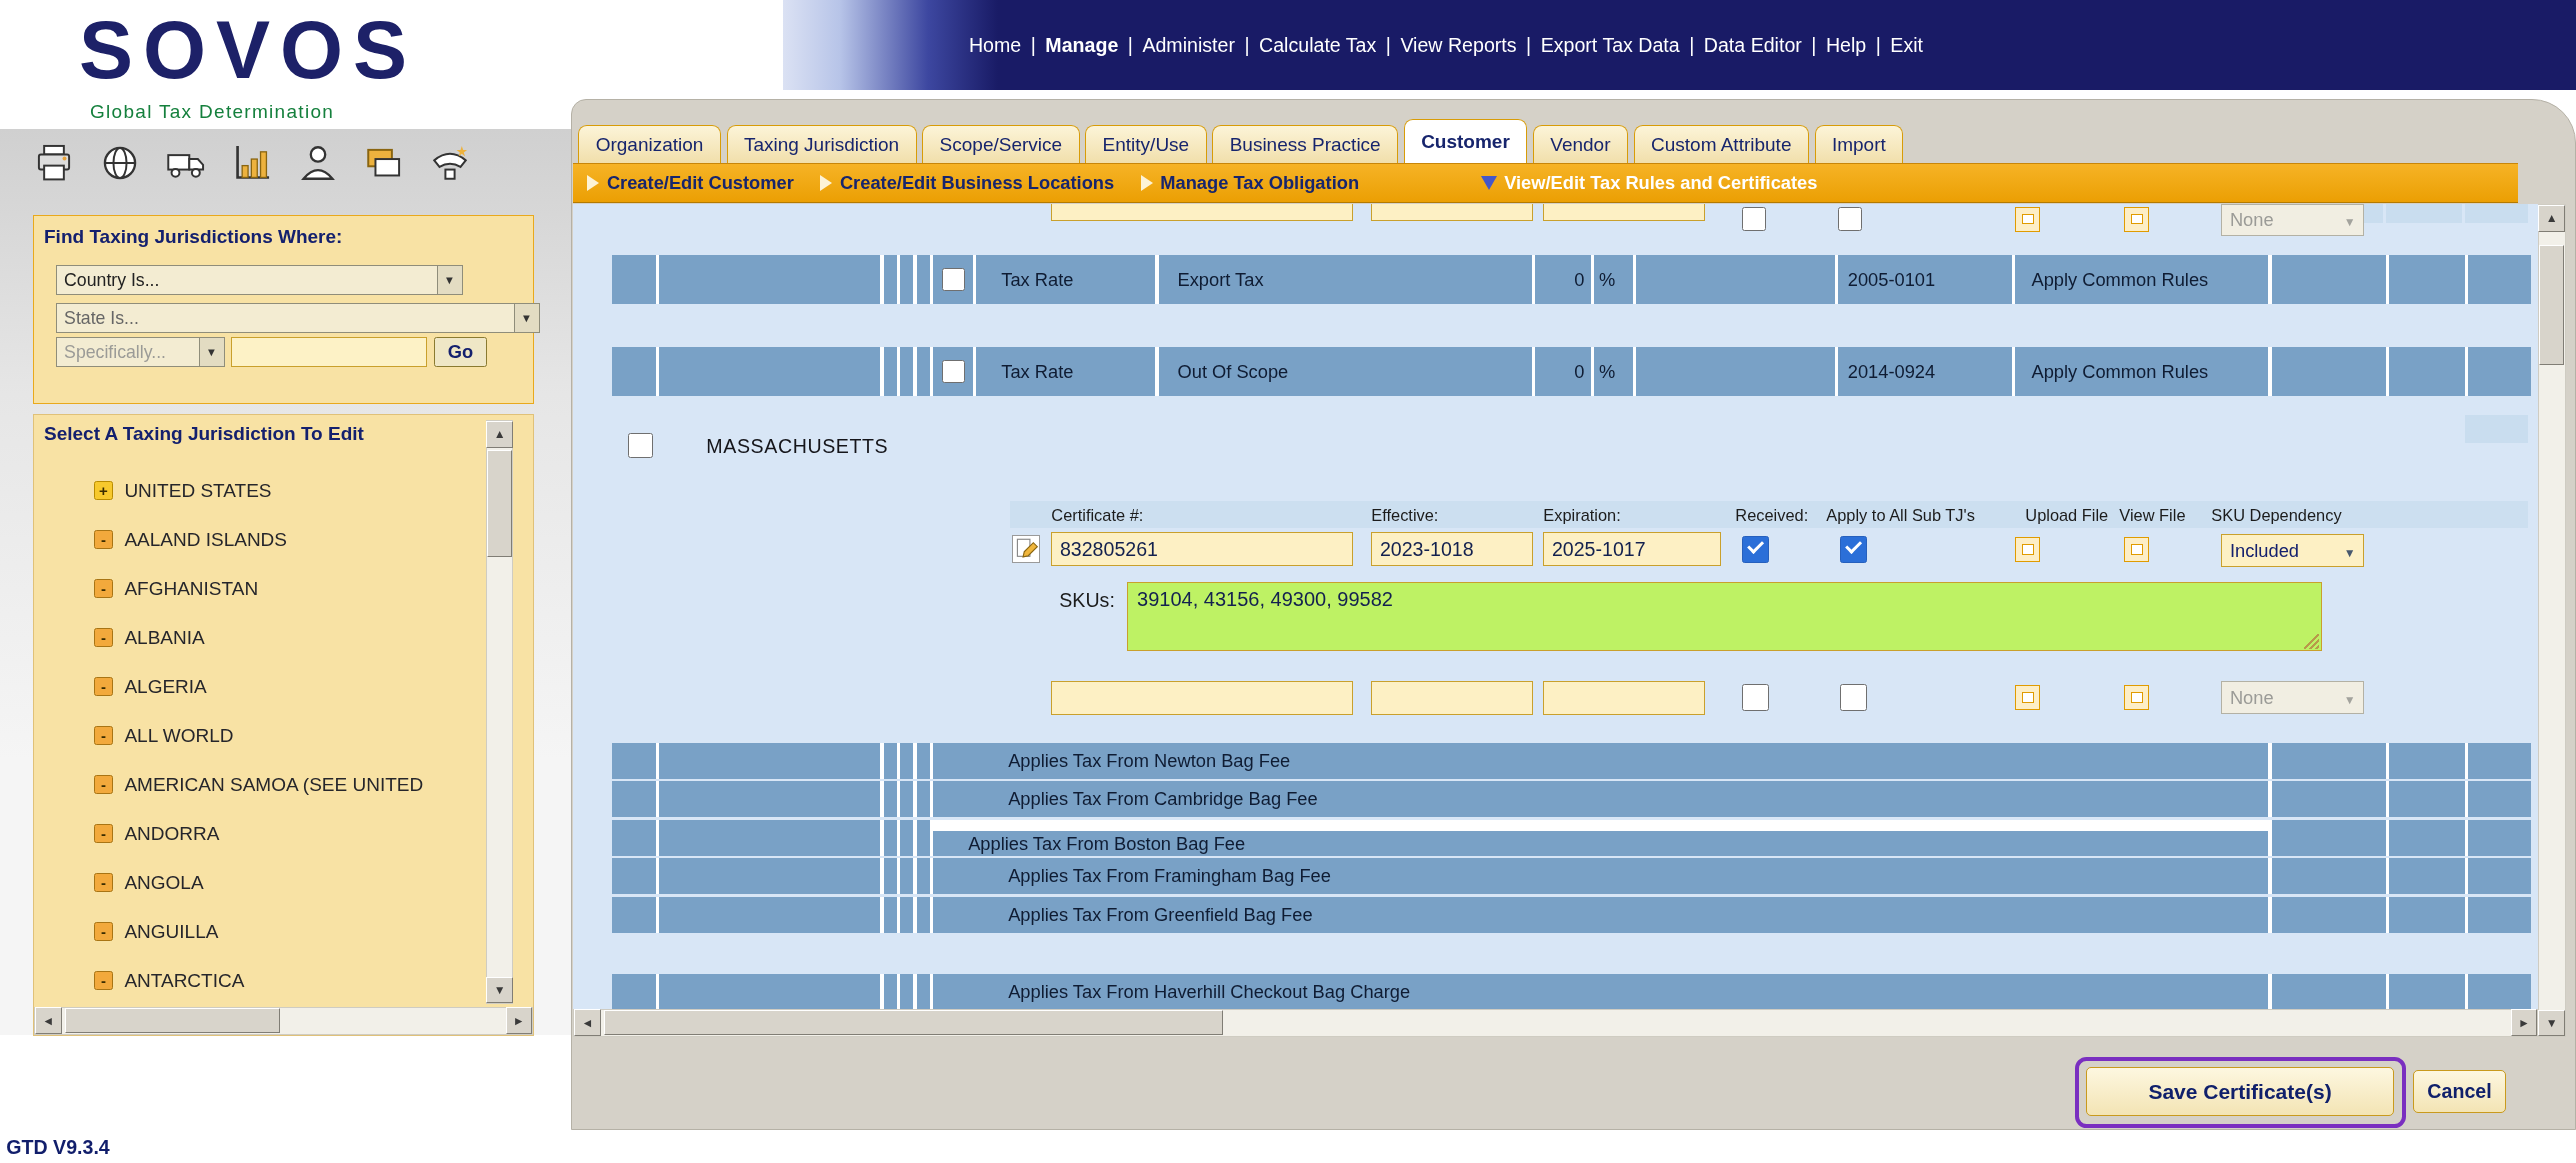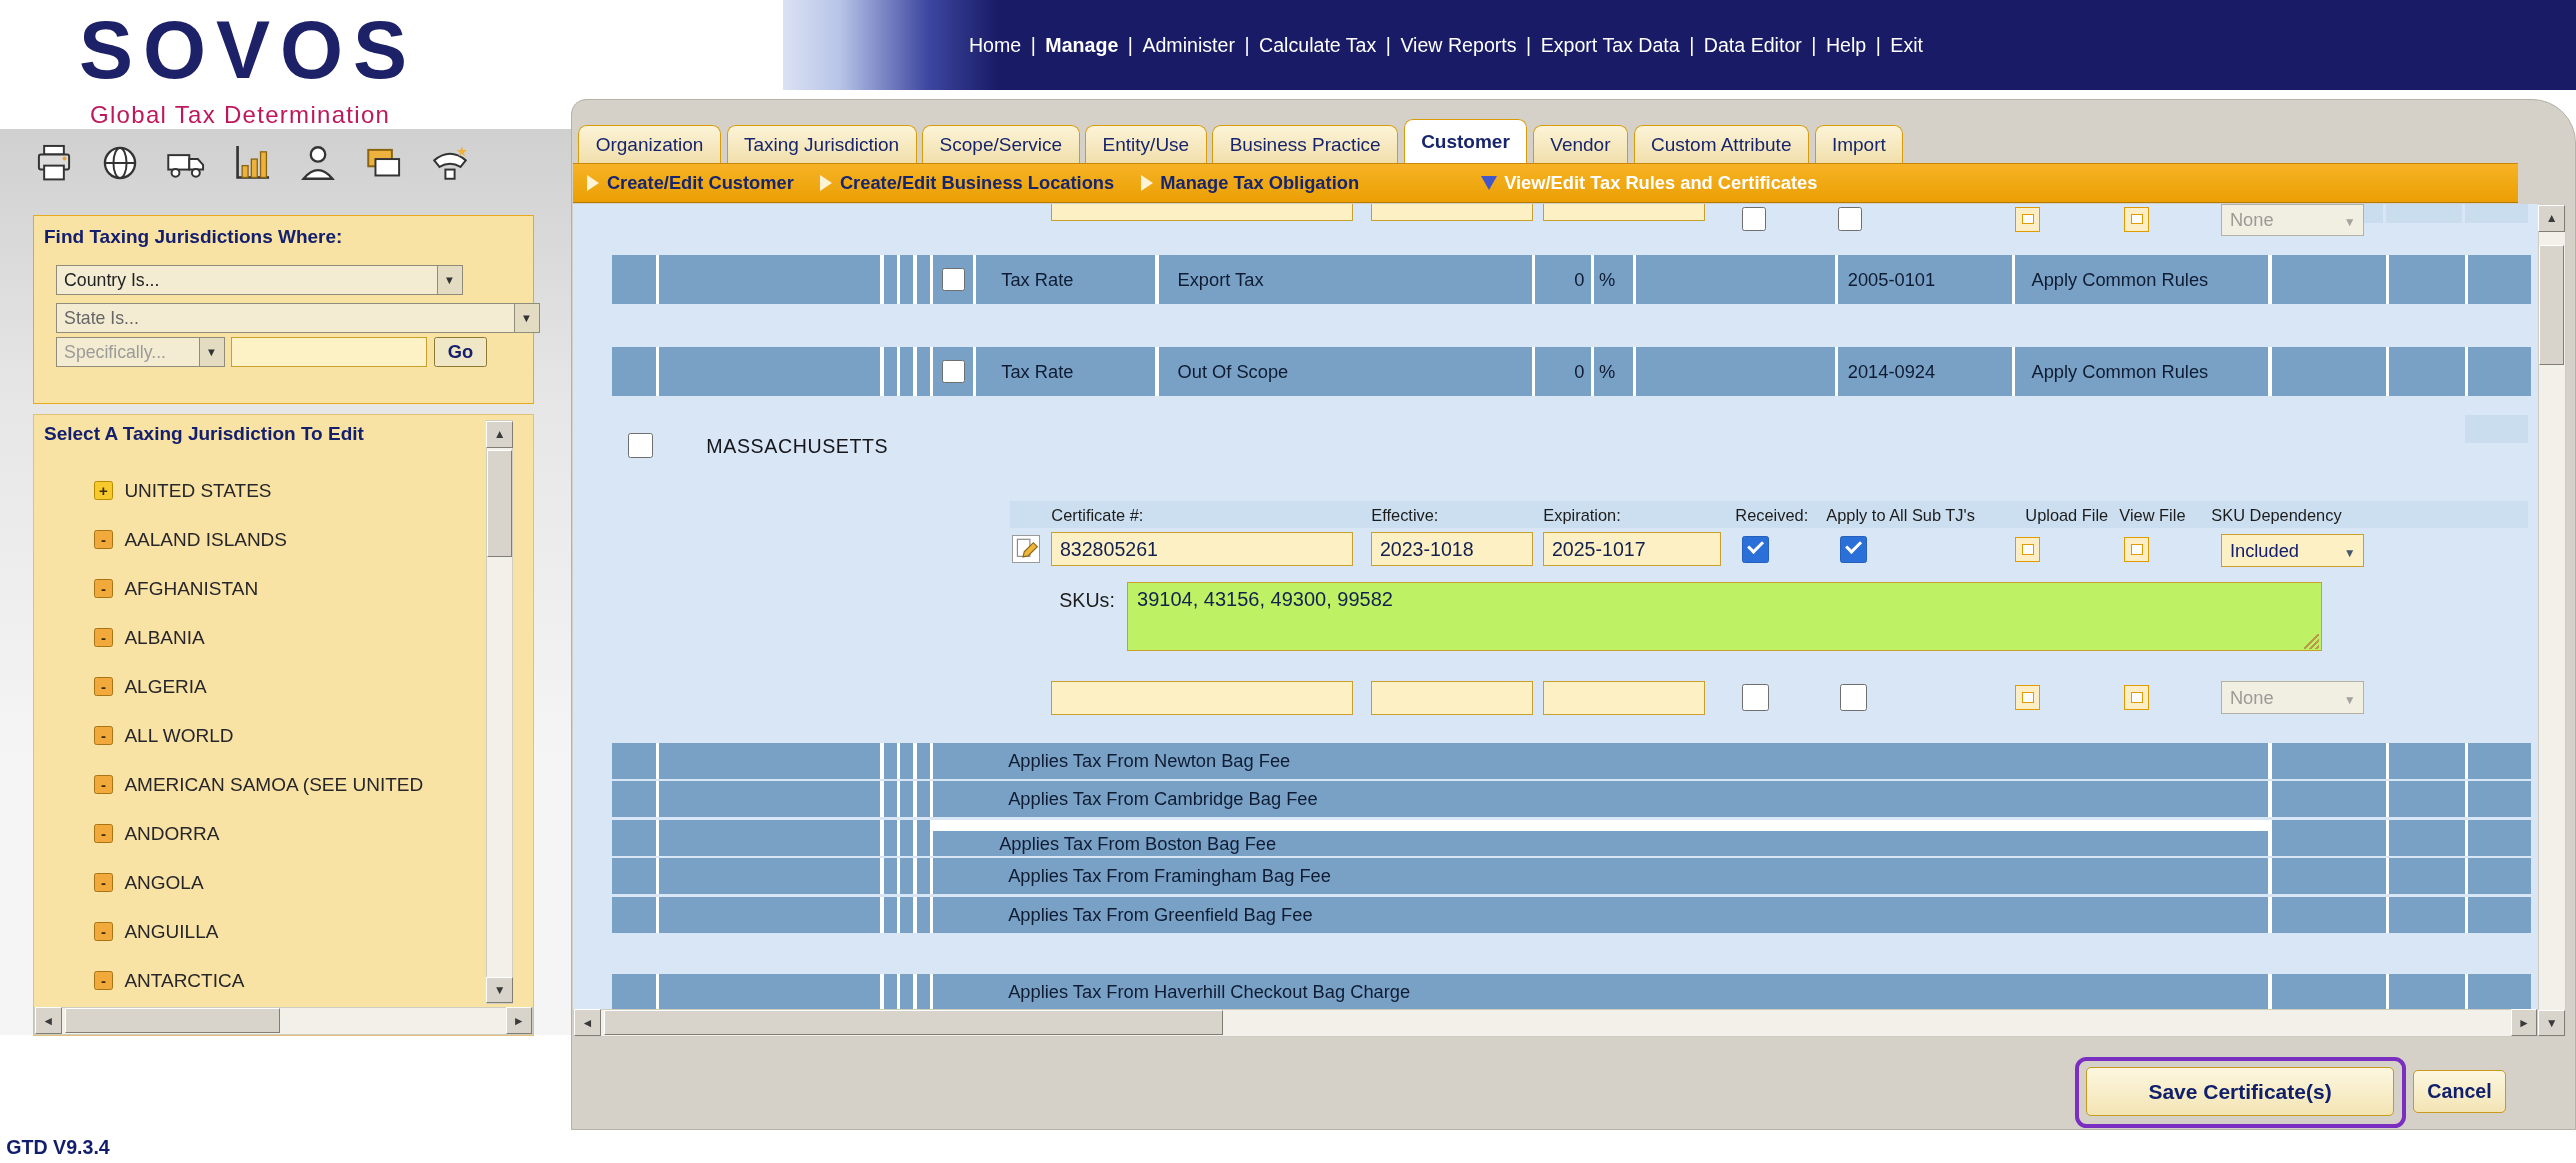--- a/index.html
+++ b/index.html
@@ -9,21 +9,21 @@
 
   
   .topband { position:absolute; left:0; top:0; width:2576px; height:90px;
     background:linear-gradient(90deg,#ffffff 0px,#ffffff 726px,#b7c4e8 840px,#3d47a0 928px,#191b66 998px,#191b66 100%); }
   .nav { position:absolute; left:783px; top:0; width:1326px; height:90px; display:flex; align-items:center; justify-content:center; color:#fff; font-size:19.6px; white-space:nowrap; }
   .nav-item { margin:0 9.5px; font-weight:500; cursor:pointer; }
   .nav-item.bold { font-weight:800; }
   .nav-sep { font-weight:400; }
   .logobox { position:absolute; left:0; top:0; width:783px; height:129px; background:#fff; }
   .logo { position:absolute; left:79px; top:3.8px; font-size:81px; font-weight:800; letter-spacing:10px; color:#1d2168; }
-  .tagline { position:absolute; left:90px; top:101px; font-size:24px; color:#be185d; letter-spacing:1.3px; }
+  .tagline { position:absolute; left:90px; top:101px; font-size:19px; color:#15803d; letter-spacing:1.3px; }
 
   
   .sidebar-bg { position:absolute; left:0; top:129px; width:571px; height:906px;
     background:linear-gradient(180deg,#d0d0d0 0px,#e6e6e6 265px,#f5f5f5 631px); }
   .tool-row { position:absolute; left:33px; top:142px; display:flex; gap:24px; }
   .tool-icon { width:42px; height:42px; display:inline-flex; cursor:pointer; }
 
   .side-panel { position:absolute; background:#f8e2a4; }
   .find-panel { left:33px; top:215px; width:501px; height:189px; border:1.9px solid #e9a91c; }
   .select-panel { left:33px; top:414px; width:501px; height:622px; border:0.6px solid #e0c178; }
@@ -432,21 +432,21 @@
           <div class="cell"></div>
           <div class="cell"></div>
           <div class="cell"></div>
         </div>
         <div class="trow applies-row" style="top: 616px;">
           <div class="cell"></div>
           <div class="cell"></div>
           <div class="cell"></div>
           <div class="cell"></div>
           <div class="cell"></div>
-          <div class="cell" style="grid-column: 6 / 14; padding-left: 66px; margin-top: 11px;">Applies Tax From Boston Bag Fee</div>
+          <div class="cell" style="grid-column: 6 / 14; padding-left: 35px; margin-top: 11px;">Applies Tax From Boston Bag Fee</div>
           <div class="cell"></div>
           <div class="cell"></div>
           <div class="cell"></div>
         </div>
         <div class="trow applies-row" style="top: 654px;">
           <div class="cell"></div>
           <div class="cell"></div>
           <div class="cell"></div>
           <div class="cell"></div>
           <div class="cell"></div>

